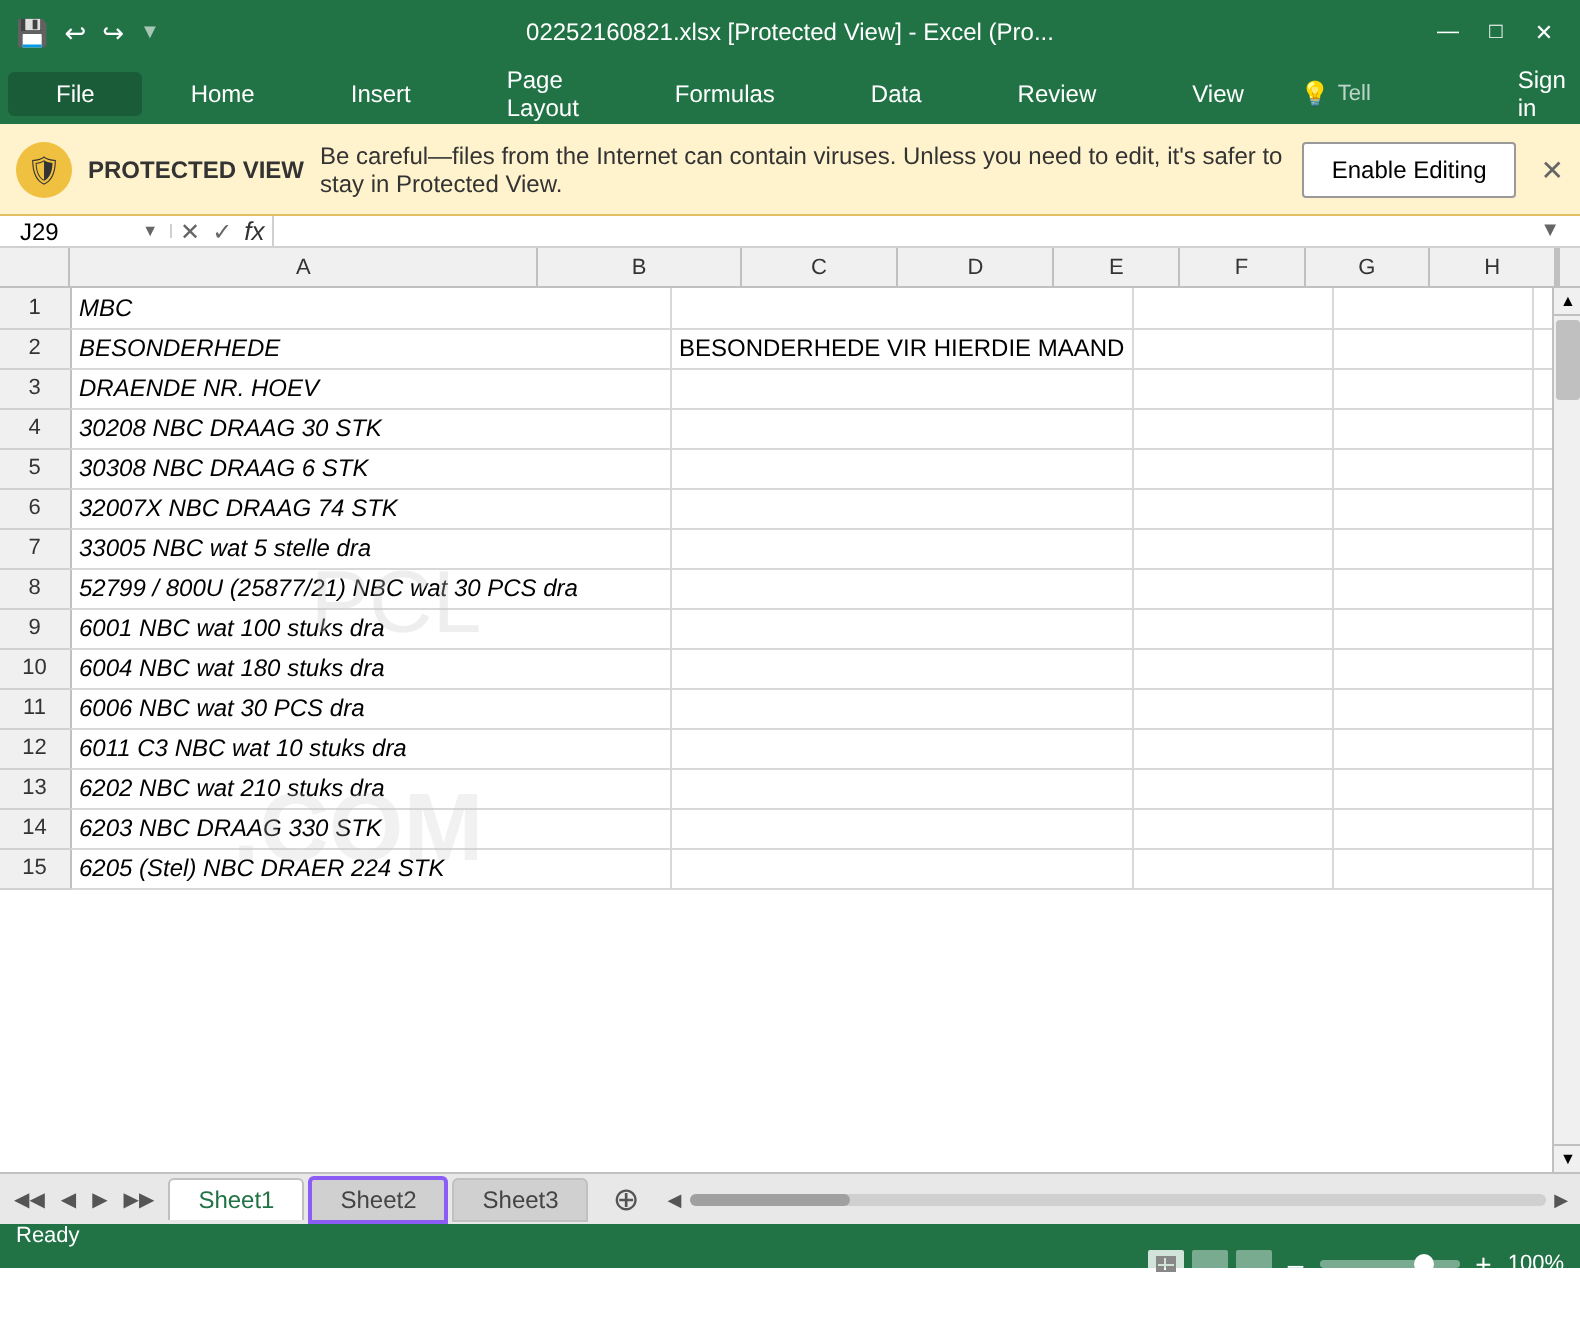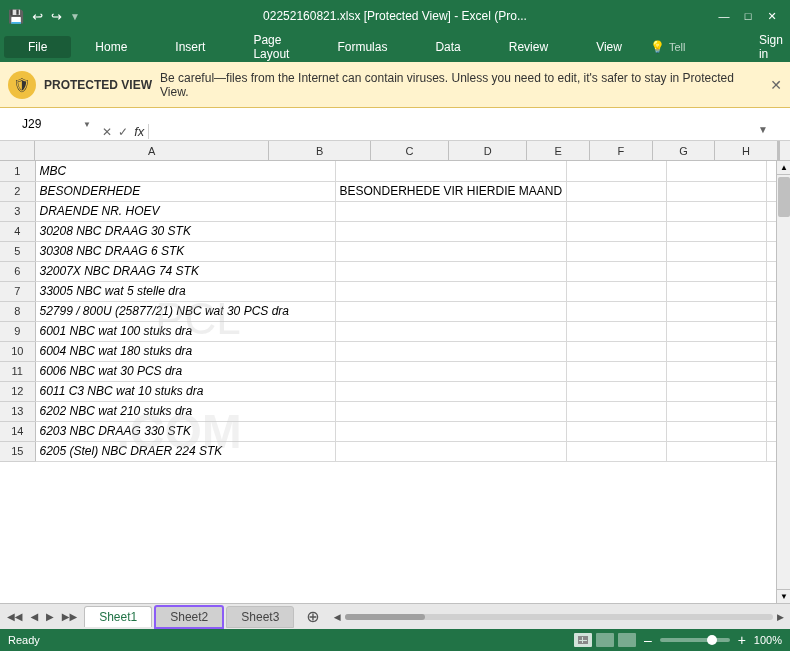--- a/index.html
+++ b/index.html
@@ -79,22 +79,22 @@
       cursor: pointer; border-radius: 2px; white-space: nowrap; flex-shrink: 0;
     }
     .close-bar { color: #666; cursor: pointer; font-size: 14px; margin-left: 4px; }
 
     
     #formula-bar {
       background: white;
       border-bottom: 1px solid #d0d0d0;
       height: 16px;
       display: flex;
-      align-items: flex-start;
-      padding: 16px;
+      align-items: center;
+      padding: 4px;
     }
     .name-box {
       width: 82px; height: 100%; border-right: 1px solid #d0d0d0;
       display: flex; align-items: center; padding: 0 6px;
       font-size: 12px; flex-shrink: 0;
     }
     .name-box-dropdown { font-size: 8px; color: #666; margin-left: auto; }
     .formula-icons {
       display: flex; align-items: center; padding: 0 4px; gap: 6px;
       border-right: 1px solid #d0d0d0;
@@ -134,22 +134,22 @@
       font-size: 12px;
     }
     .cell-a { width: 300px; min-width: 300px; font-style: italic; }
     .cell-b { width: 130px; min-width: 130px; }
     .cell-c { width: 100px; min-width: 100px; }
     .cell-d { width: 100px; min-width: 100px; }
     .cell-e { width: 80px; min-width: 80px; }
 
     
     #status-bar {
-      background: #217346; height: 22px; display: flex; align-items: center;
-      padding: 0 8px; color: white; font-size: 11px;
+      background: #217346; height: 22px; display: flex; 
+      padding: 0 8px; color: white; font-size: 11px; flex-direction: column;
     }
     .status-right { margin-left: auto; display: flex; align-items: center; gap: 8px; }
     .view-icons { display: flex; gap: 4px; }
     .zoom-minus, .zoom-plus { color: white; font-size: 14px; cursor: pointer; }
     .zoom-slider {
       width: 70px; height: 4px; background: rgba(255,255,255,0.4); border-radius: 2px;
       position: relative; cursor: pointer;
     }
     .zoom-thumb {
       width: 10px; height: 10px; background: white; border-radius: 50%;
@@ -193,20 +193,21 @@
     <span>Share</span>
   </div>
 </div>
 
 <div id="protected-bar">
   <div class="shield-icon-wrap">
     <span style="color:#333;font-size:14px">🛡</span>
   </div>
   <span class="protected-label">PROTECTED VIEW</span>
   <span class="protected-msg">Be careful—files from the Internet can contain viruses. Unless you need to edit, it's safer to stay in Protected View.</span>
+  <button class="enable-btn">Enable Editing</button>
   <span class="close-bar">✕</span>
 </div>
 
 <div id="formula-bar">
   <div class="name-box">
     <span>J29</span>
     <span class="name-box-dropdown">▼</span>
   </div>
   <div class="formula-icons">
     <span class="formula-icon">✕</span>

